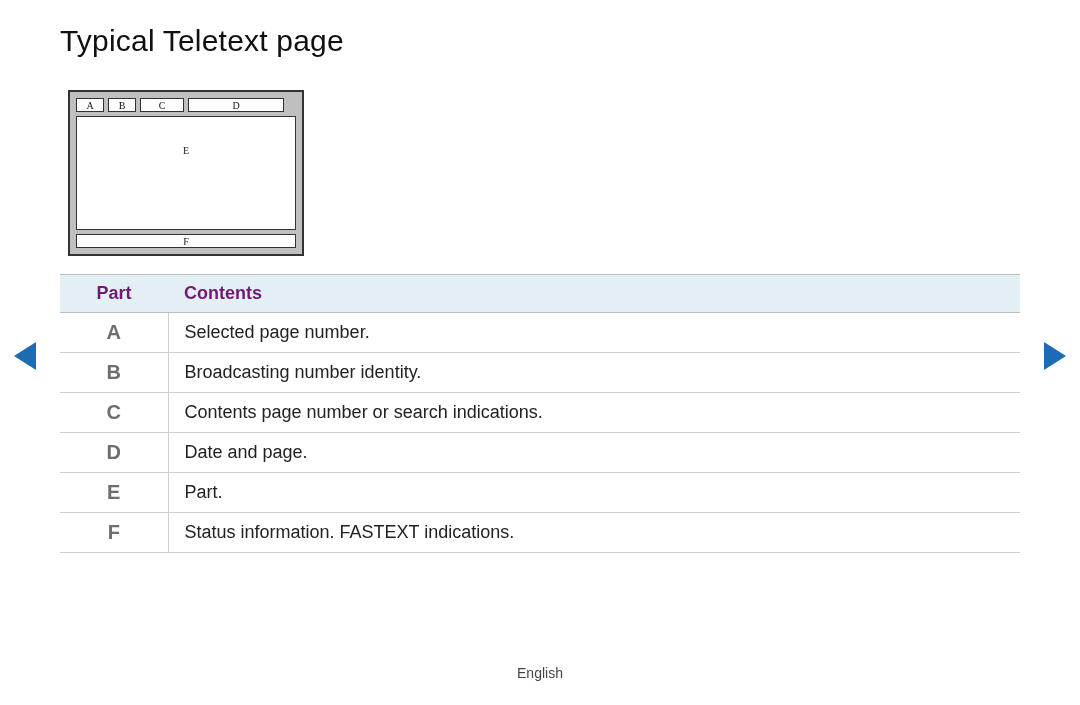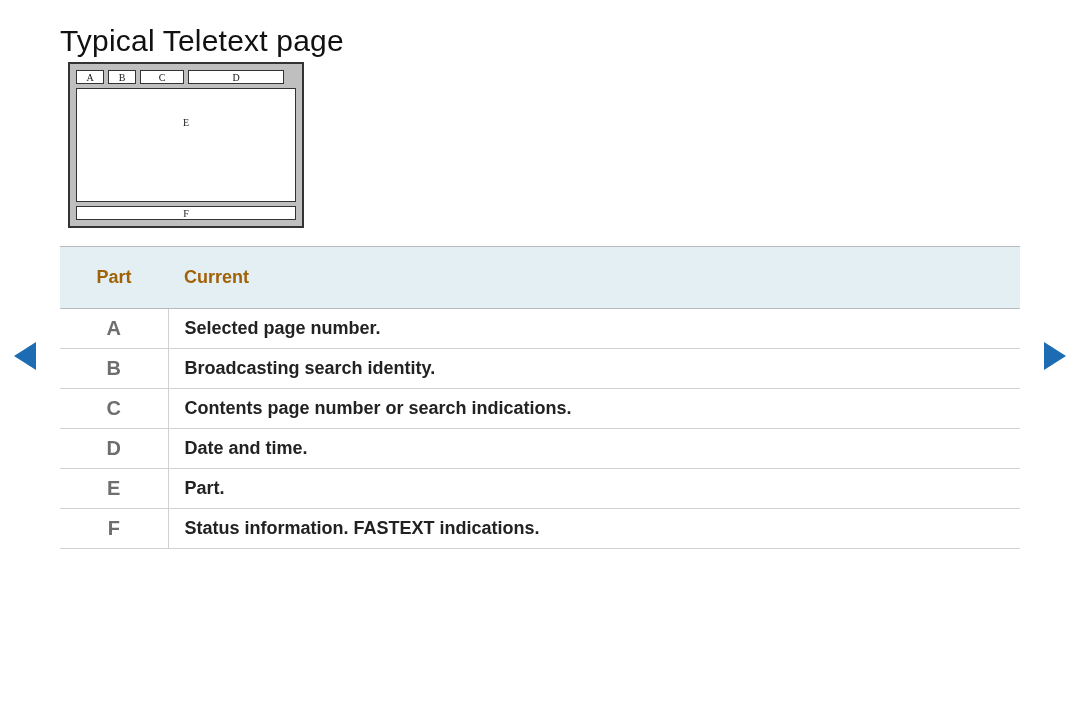--- a/index.html
+++ b/index.html
@@ -1,36 +1,36 @@
 <!DOCTYPE html>
 <html><head>
 <meta charset="utf-8">
 <style>
   * { box-sizing: border-box; margin: 0; padding: 0; }
   html, body { width: 1080px; height: 705px; font-family: Arial, Helvetica, sans-serif; background: #fff; color: #222; }
   .page { position: relative; width: 1080px; height: 705px; padding: 24px 60px 0 60px; }
-  .title { font-size: 30px; font-weight: 400; color: #111; margin-bottom: 4px; letter-spacing: 0.2px; }
+  .title { font-size: 30px; font-weight: 400; color: #111; margin-bottom: 32px; letter-spacing: 0.2px; }
 
   
   .tv-outer { width: 236px; height: 166px; border: 2px solid #333; background: #bfbfbf; padding: 6px; margin-bottom: 18px; margin-left: 8px; }
   .tv-inner { width: 100%; height: 100%; display: flex; flex-direction: column; gap: 4px; }
   .tv-toprow { display: flex; gap: 4px; height: 14px; }
   .tv-box { border: 1px solid #333; background: #fff; display: flex; align-items: center; justify-content: center; font-family: "Times New Roman", serif; font-size: 10px; color: #111; }
   .tv-a { width: 28px; }
   .tv-b { width: 28px; }
   .tv-c { width: 44px; }
   .tv-d { width: 96px; }
   .tv-main { flex: 1; border: 1px solid #333; background: #fff; display: flex; align-items: flex-start; justify-content: center; padding-top: 28px; font-family: "Times New Roman", serif; font-size: 10px; }
   .tv-bottom { height: 14px; border: 1px solid #333; background: #fff; display: flex; align-items: center; justify-content: center; font-family: "Times New Roman", serif; font-size: 10px; }
 
   
   .tbl { width: 100%; border-collapse: collapse; }
-  .tbl thead th { background: #e4eff3; color: #a16207; font-weight: 700; text-align: left; padding: 20px 16px; border-top: 1px solid #b9bcbe; border-bottom: 1px solid #b9bcbe; font-size: 18px; }
+  .tbl thead th { background: #e4eff3; color: #701a75; font-weight: 700; text-align: left; padding: 8px 16px; border-top: 1px solid #b9bcbe; border-bottom: 1px solid #b9bcbe; font-size: 18px; }
   .tbl th.part-h { width: 108px; text-align: center; }
-  .tbl td { padding: 8px 16px; border-bottom: 1px solid #cfd1d3; font-size: 18px; color: #222; font-weight: bold; }
+  .tbl td { padding: 8px 16px; border-bottom: 1px solid #cfd1d3; font-size: 18px; color: #222; }
   .tbl td.part { width: 108px; text-align: center; color: #6c6e70; font-weight: 700; font-size: 20px; border-right: 1px solid #cfd1d3; }
   .tbl tbody tr:last-child td { border-bottom: 1px solid #cfd1d3; }
 
   
   .nav-arrow { position: absolute; top: 342px; width: 0; height: 0; border-top: 14px solid transparent; border-bottom: 14px solid transparent; cursor: pointer; }
   .nav-left { left: 14px; border-right: 22px solid #1c6bb3; }
   .nav-right { right: 14px; border-left: 22px solid #1c6bb3; }
 
   
   .footer { position: absolute; bottom: 24px; left: 0; width: 100%; text-align: center; font-size: 14px; color: #444; }
@@ -51,47 +51,48 @@
       </div>
       <div class="tv-main">E</div>
       <div class="tv-bottom">F</div>
     </div>
   </div>
 
   <table class="tbl">
     <thead>
       <tr>
         <th class="part-h">Part</th>
-        <th>Current</th>
+        <th>Contents</th>
       </tr>
     </thead>
     <tbody>
       <tr>
         <td class="part">A</td>
         <td>Selected page number.</td>
       </tr>
       <tr>
         <td class="part">B</td>
-        <td>Broadcasting search identity.</td>
+        <td>Broadcasting number identity.</td>
       </tr>
       <tr>
         <td class="part">C</td>
         <td>Contents page number or search indications.</td>
       </tr>
       <tr>
         <td class="part">D</td>
-        <td>Date and time.</td>
+        <td>Date and page.</td>
       </tr>
       <tr>
         <td class="part">E</td>
         <td>Part.</td>
       </tr>
       <tr>
         <td class="part">F</td>
         <td>Status information. FASTEXT indications.</td>
       </tr>
     </tbody>
   </table>
 
   <div class="nav-arrow nav-left"></div>
   <div class="nav-arrow nav-right"></div>
 
+  <div class="footer">English</div>
 </div>
 
 </body></html>

